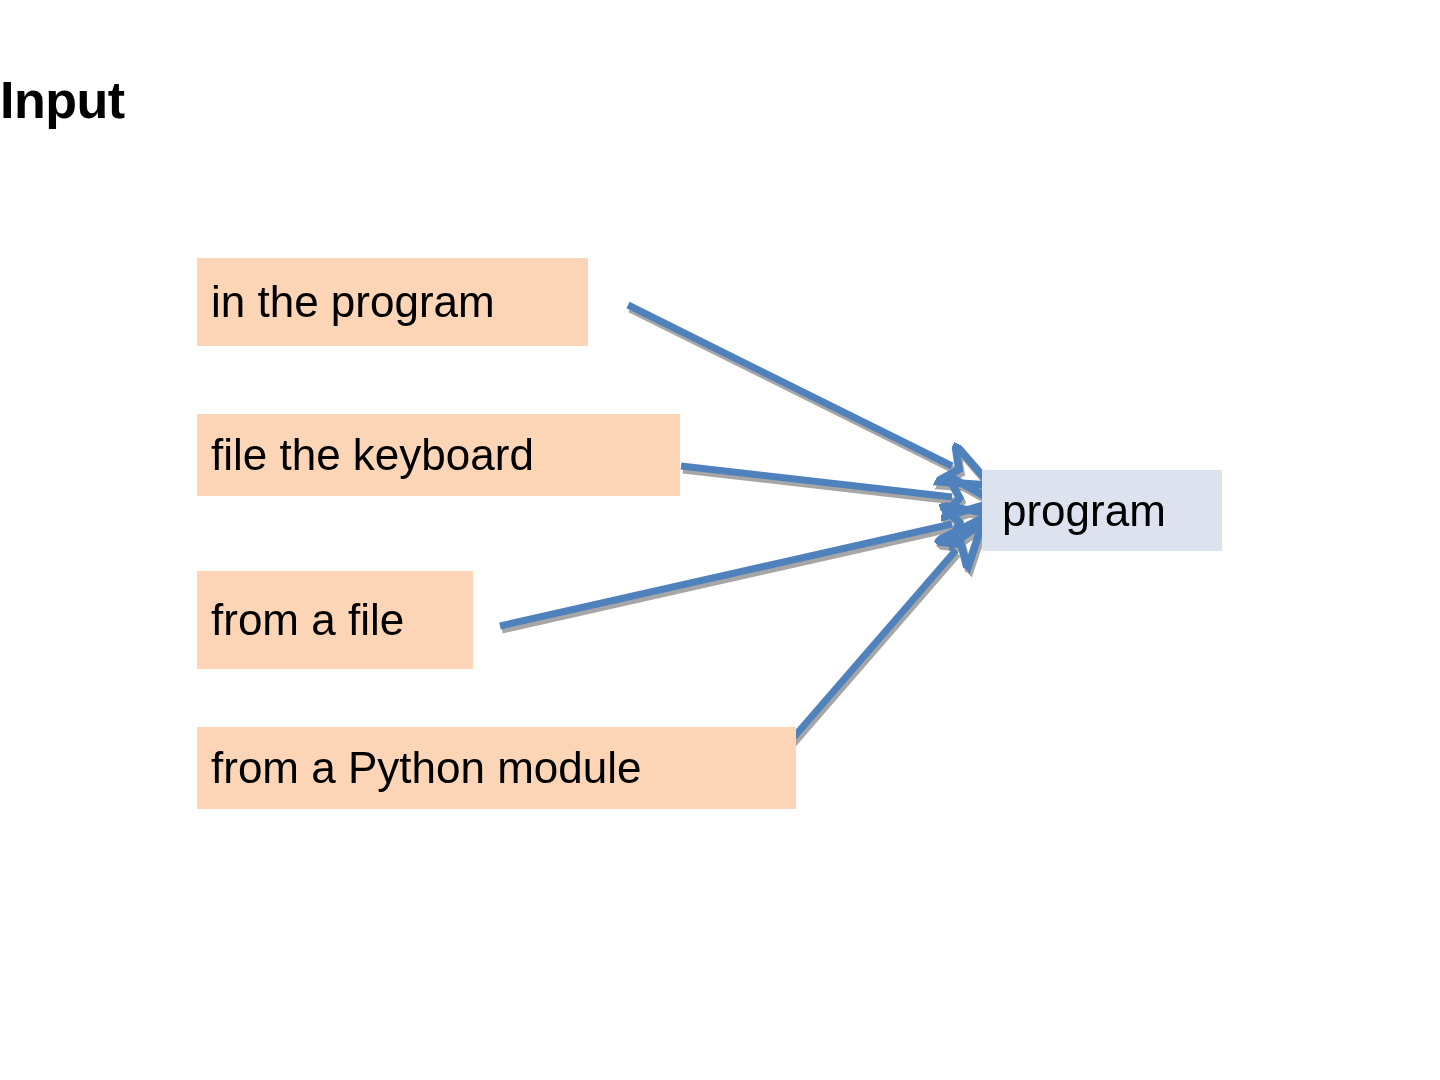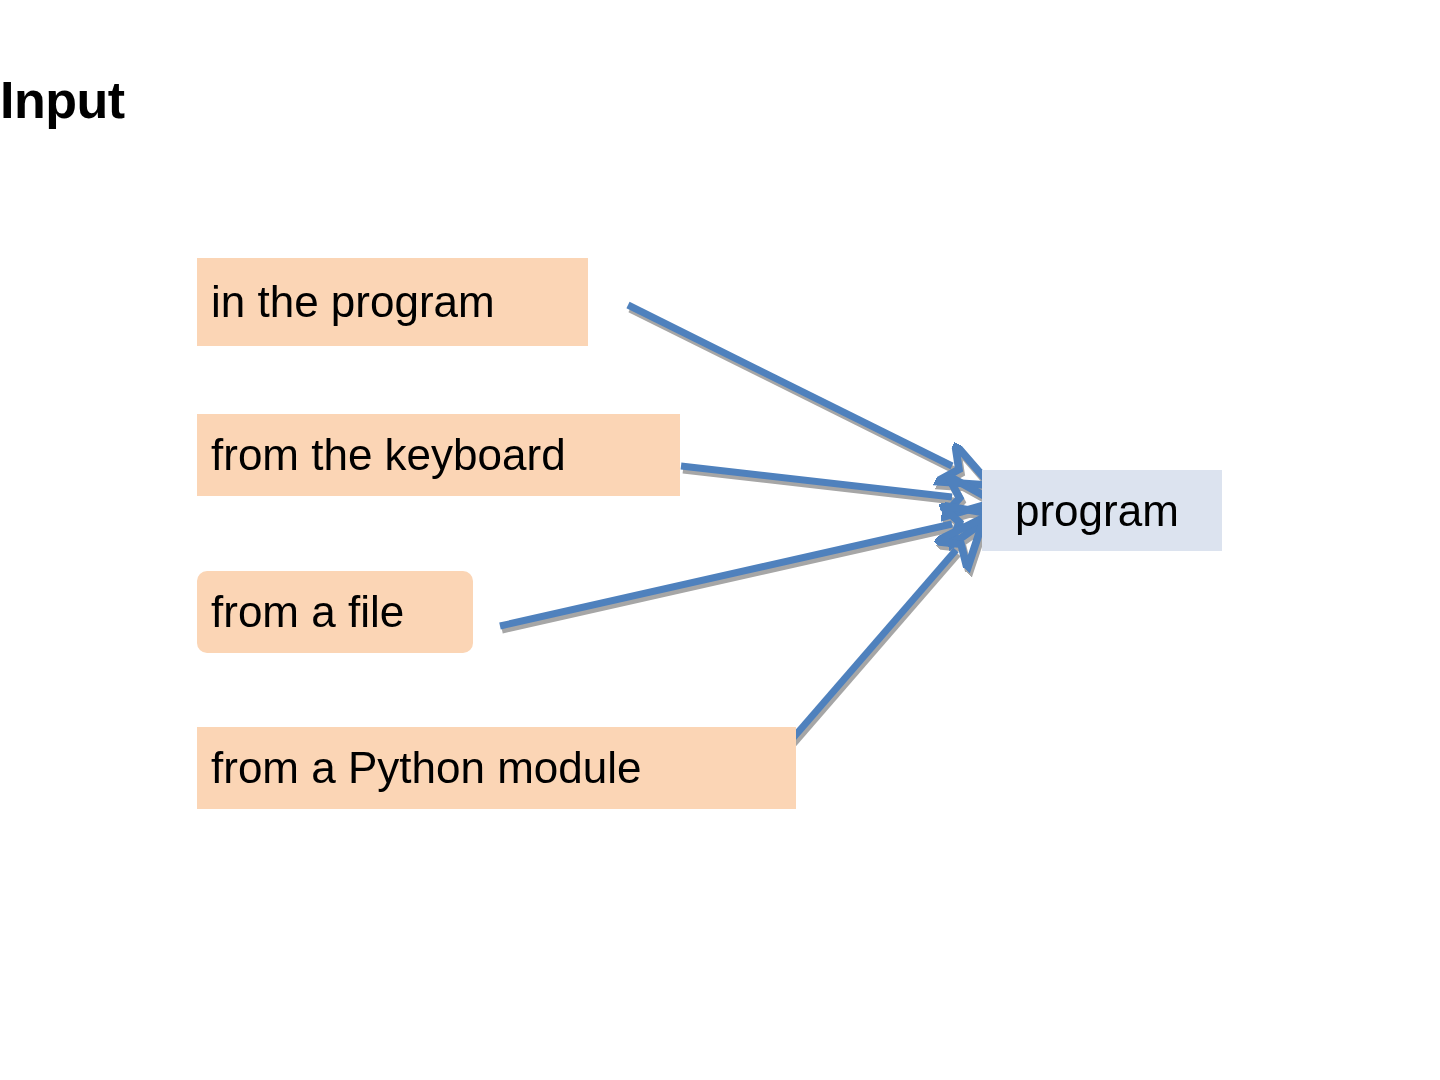--- a/index.html
+++ b/index.html
@@ -49,27 +49,27 @@
   .node .node-label {
     display: block;
   }
 
   .node.source {
     background: #FBD5B5;
     padding-left: 14px;
   }
   .node.target {
     background: #DCE3EF;
-    padding-left: 33px;
+    padding-left: 20px;
   }
 
   
   #node-in-the-program       { left: 197px; top: 258px; width: 391px; height: 88px; }
   #node-from-the-keyboard    { left: 197px; top: 414px; width: 483px; height: 82px; }
-  #node-from-a-file          { left: 197px; top: 571px; width: 276px; height: 82px; border-radius: 10px; }
+  #node-from-a-file          { left: 197px; top: 571px; width: 276px; height: 98px; }
   #node-from-a-python-module { left: 197px; top: 727px; width: 599px; height: 82px; }
   #node-program              { left: 982px; top: 470px; width: 240px; height: 81px; }
 
   
   #arrow-layer {
     position: absolute;
     left: 0;
     top: 0;
     width: 1440px;
     height: 1080px;
@@ -105,21 +105,21 @@
         <line x1="500" y1="626" x2="952" y2="524" stroke="#4F81BD" stroke-width="7" stroke-linecap="butt" marker-end="url(#stealth-head)"></line>
         <line x1="787" y1="745" x2="956" y2="550" stroke="#4F81BD" stroke-width="7" stroke-linecap="butt" marker-end="url(#stealth-head)"></line>
       </g>
   </svg>
 
   <div class="node source" id="node-in-the-program">
     <span class="node-label">in the program</span>
   </div>
 
   <div class="node source" id="node-from-the-keyboard">
-    <span class="node-label">from the keyboard</span>
+    <span class="node-label">file the keyboard</span>
   </div>
 
   <div class="node source" id="node-from-a-file">
     <span class="node-label">from a file</span>
   </div>
 
   <div class="node source" id="node-from-a-python-module">
     <span class="node-label">from a Python module</span>
   </div>
 

